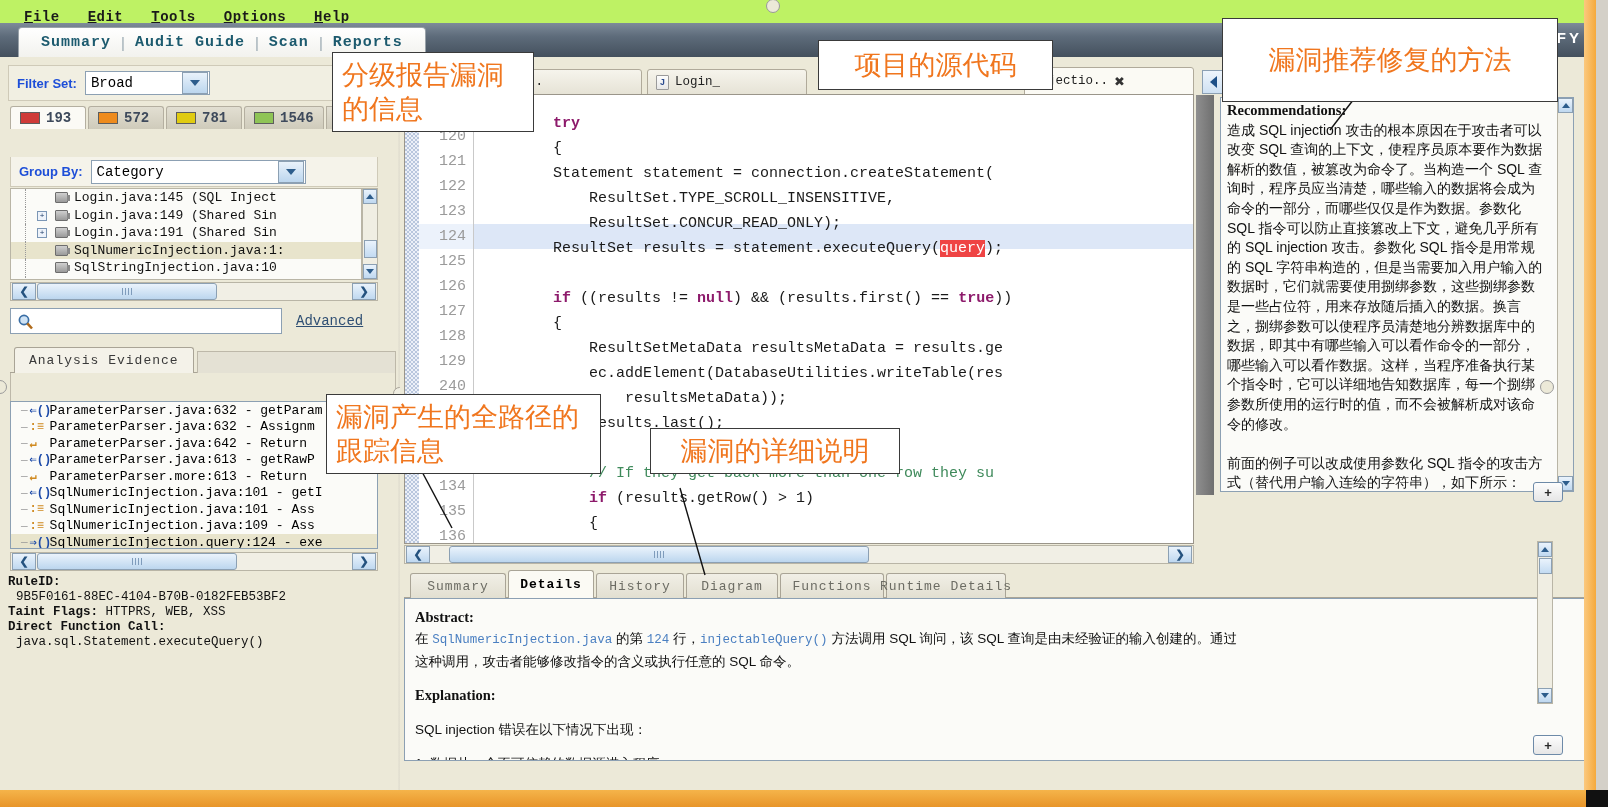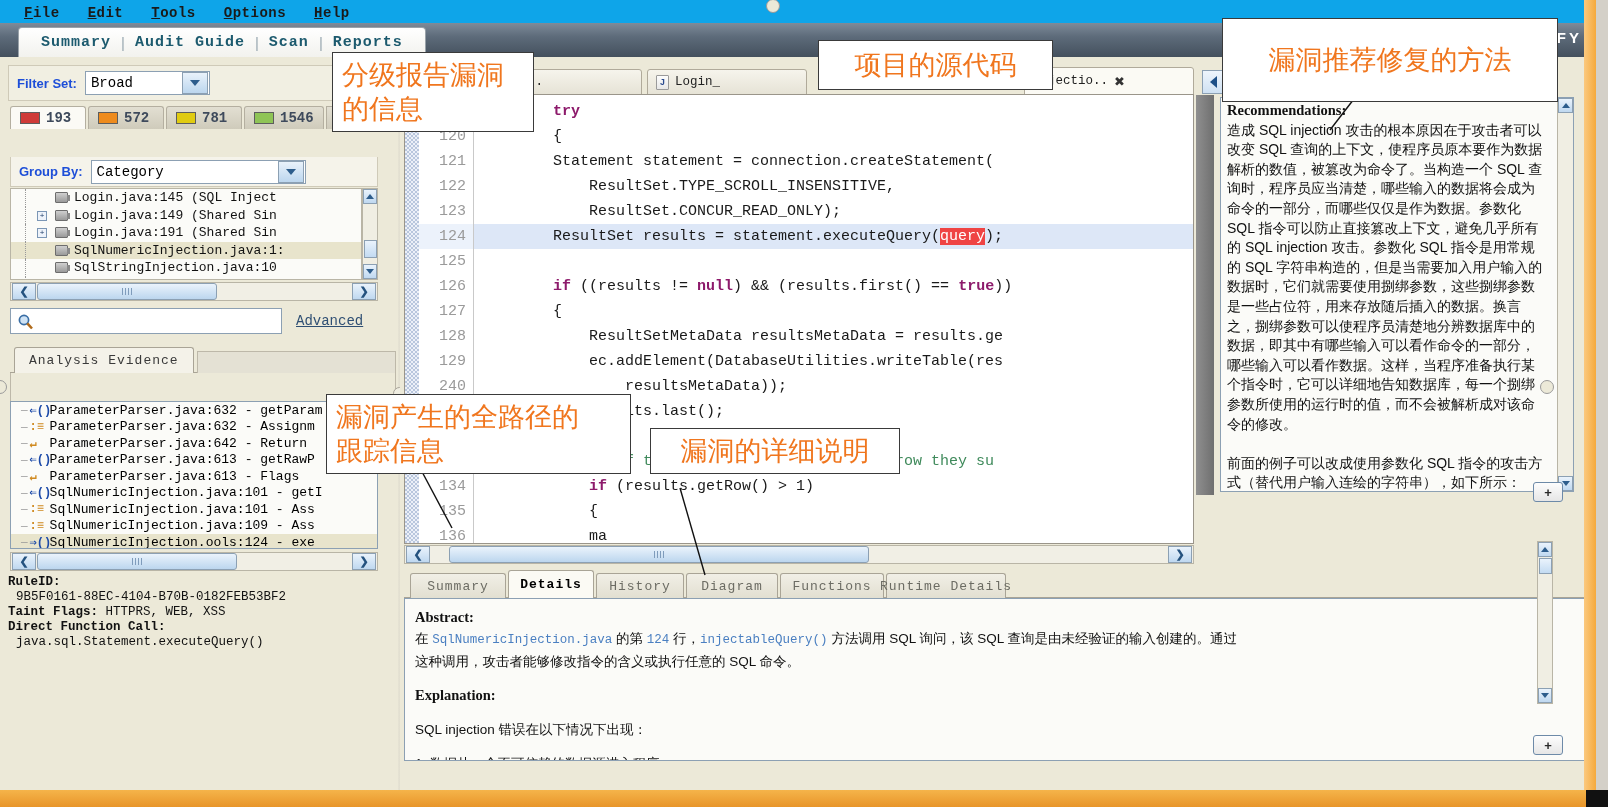--- a/index.html
+++ b/index.html
@@ -27,23 +27,23 @@
     background:linear-gradient(to bottom,#f5b44a,#e8952a);
   }
   #corner-black {
     position:absolute; right:0; bottom:0; width:22px; height:17px;
     background:#111;
   }
 
   
   #menubar {
     position:absolute; left:0; top:0; width:1596px; height:26px;
-    background:#0ea5e9;
+    background:#bef264;
     border-bottom:1px solid #c9c4b4;
-    display:flex; align-items:center; padding-left:10px;
+    display:flex; align-items:flex-end; padding-left:10px;
   }
   .menu-item {
     font-family:"Liberation Mono", monospace;
     font-size:14px; font-weight:bold; color:#1a1a1a;
     padding:0 14px; letter-spacing:.5px; cursor:default;
   }
   .menu-item u { text-decoration:underline; }
 
   
   #banner {
@@ -334,21 +334,21 @@
   #lnums {
     position:absolute; left:14px; top:4px; width:54px;
     font-family:"Liberation Mono", monospace; font-size:15px;
     color:#9a9a9a; text-align:right; line-height:25px;
   }
   #lnums div { padding-right:7px; }
   #lnum-border {
     position:absolute; left:68px; top:0; width:1px; height:450px; background:#c9c9c9;
   }
   #code {
-    position:absolute; left:76px; top:4px; right:0; 
+    position:absolute; left:76px; top:16px; right:0; 
     font-family:"Liberation Mono", monospace; font-size:15px;
     line-height:25px; white-space:pre; color:#1a1a1a;
   }
   #code .kw { color:#8d1a6b; font-weight:bold; }
   #code .cm { color:#3f8a5b; }
   #code .sel { background:#ef4444; color:#fff; }
   #code-hl {
     position:absolute; left:68px; top:129px; right:0; height:25px;
     background:#dde7f7;
   }
@@ -636,41 +636,41 @@
           <span> ParameterParser.java:642 - Return </span>
         </div>
         <div class="erow">
           <span class="dot">—</span>
           <span class="eico inarrow">⇐()</span>
           <span> ParameterParser.java:613 - getRawP</span>
         </div>
         <div class="erow">
           <span class="dot">—</span>
           <span class="eico ret">↵</span>
-          <span> ParameterParser.java:613 - Flags</span>
+          <span> ParameterParser.more:613 - Return</span>
         </div>
         <div class="erow">
           <span class="dot">—</span>
           <span class="eico inarrow">⇐()</span>
           <span> SqlNumericInjection.java:101 - getI</span>
         </div>
         <div class="erow">
           <span class="dot">—</span>
           <span class="eico assign">:≡</span>
           <span> SqlNumericInjection.java:101 - Ass</span>
         </div>
         <div class="erow">
           <span class="dot">—</span>
           <span class="eico assign">:≡</span>
           <span> SqlNumericInjection.java:109 - Ass</span>
         </div>
         <div class="erow sel">
           <span class="dot">—</span>
           <span class="eico outarrow">⇒()</span>
-          <span> SqlNumericInjection.ools:124 - exe</span>
+          <span> SqlNumericInjection.query:124 - exe</span>
         </div>
       </div>
 
     <div id="ev-hscroll" class="hscroll">
       <div class="hbtn">❮</div>
       <div class="htrack">
         <div class="hthumb" style="left:0;width:200px">
             <span class="grip"></span>
           </div>
       </div>
@@ -846,20 +846,20 @@
 </div>
 
 <div class="callout" style="left:818px; top:40px; width:235px; height:50px; display:flex; align-items:center; justify-content:center;">
   <div>项目的源代码</div>
 </div>
 
 <div class="callout" style="left:1222px; top:18px; width:336px; height:84px; display:flex; align-items:center; justify-content:center;">
   <div>漏洞推荐修复的方法</div>
 </div>
 
-<div class="callout" style="left:326px; top:394px; width:305px;">
+<div class="callout" style="left:326px; top:394px; width:275px;">
   <div>漏洞产生的全路径的</div>
   <div>跟踪信息</div>
 </div>
 
 <div class="callout" style="left:650px; top:428px; width:250px; height:46px; display:flex; align-items:center; justify-content:center;">
   <div>漏洞的详细说明</div>
 </div>
 
 </body></html>

